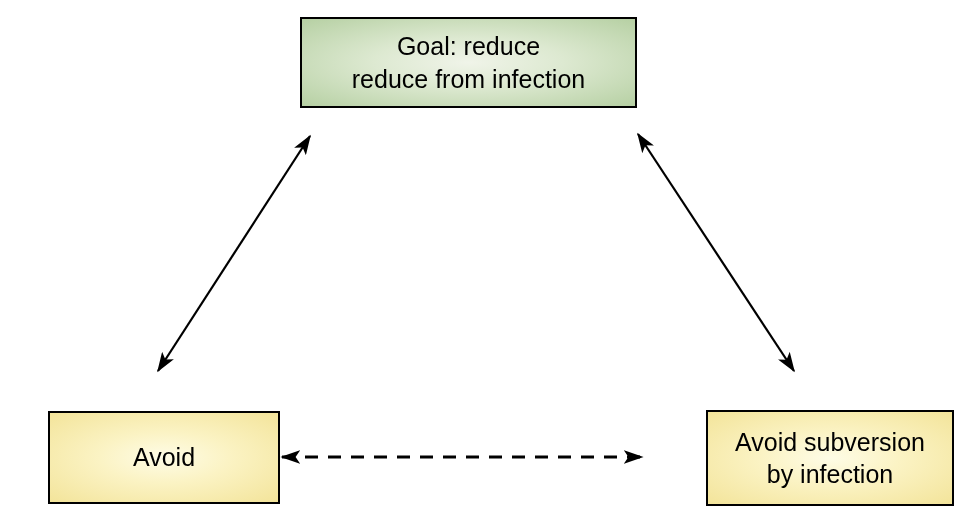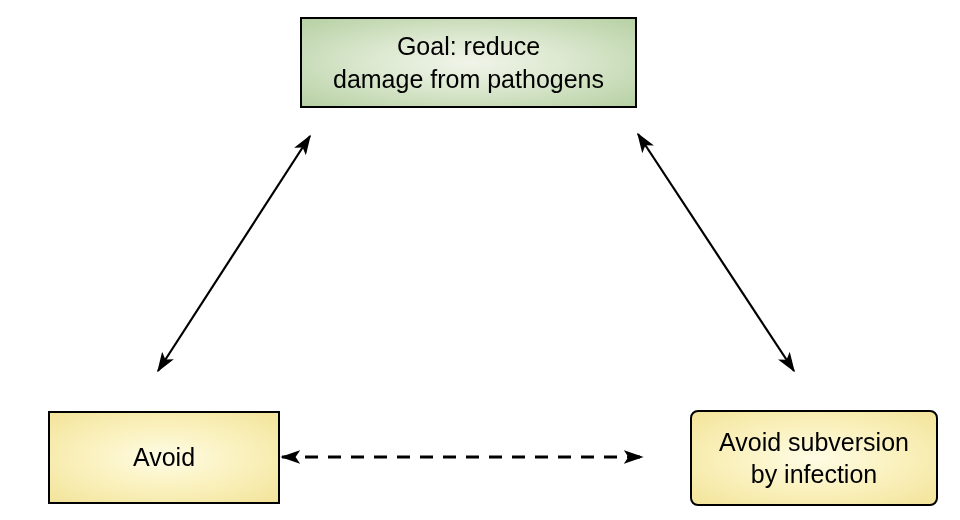--- a/index.html
+++ b/index.html
@@ -46,26 +46,25 @@
   }
   .node-yellow-left {
     left: 16px;
     top: 411px;
     width: 232px;
     height: 93px;
     background: radial-gradient(ellipse at center, #fefce6 0%, #fbf3c4 40%, #f3e49a 100%);
     margin-left: 32px;
   }
   .node-yellow-right {
-    left: 690px;
+    left: 706px;
     top: 410px;
     width: 248px;
     height: 96px;
     background: radial-gradient(ellipse at center, #fefce6 0%, #fbf3c4 40%, #f3e49a 100%);
-    border-radius: 8px;
   }
   .node span {
     display: block;
   }
 </style>
 </head>
 <body>
 
 <div class="canvas">
 
@@ -78,21 +77,21 @@
 
     <line x1="310" y1="136" x2="158" y2="371" stroke="#000000" stroke-width="2.2" marker-start="url(#ah)" marker-end="url(#ah)"></line>
 
     <line x1="638" y1="134" x2="794" y2="371" stroke="#000000" stroke-width="2.2" marker-start="url(#ah)" marker-end="url(#ah)"></line>
 
     <line x1="282" y1="457" x2="642" y2="457" stroke="#000000" stroke-width="3.2" stroke-dasharray="13 10" marker-start="url(#ah)" marker-end="url(#ah)"></line>
   </svg>
 
   <div class="node node-green">
     <span>Goal: reduce</span>
-    <span>damage from pathogens</span>
+    <span>reduce from infection</span>
   </div>
 
   <div class="node node-yellow-left">
     <span>Avoid</span>
   </div>
 
   <div class="node node-yellow-right">
     <span>Avoid subversion</span>
     <span>by infection</span>
   </div>

